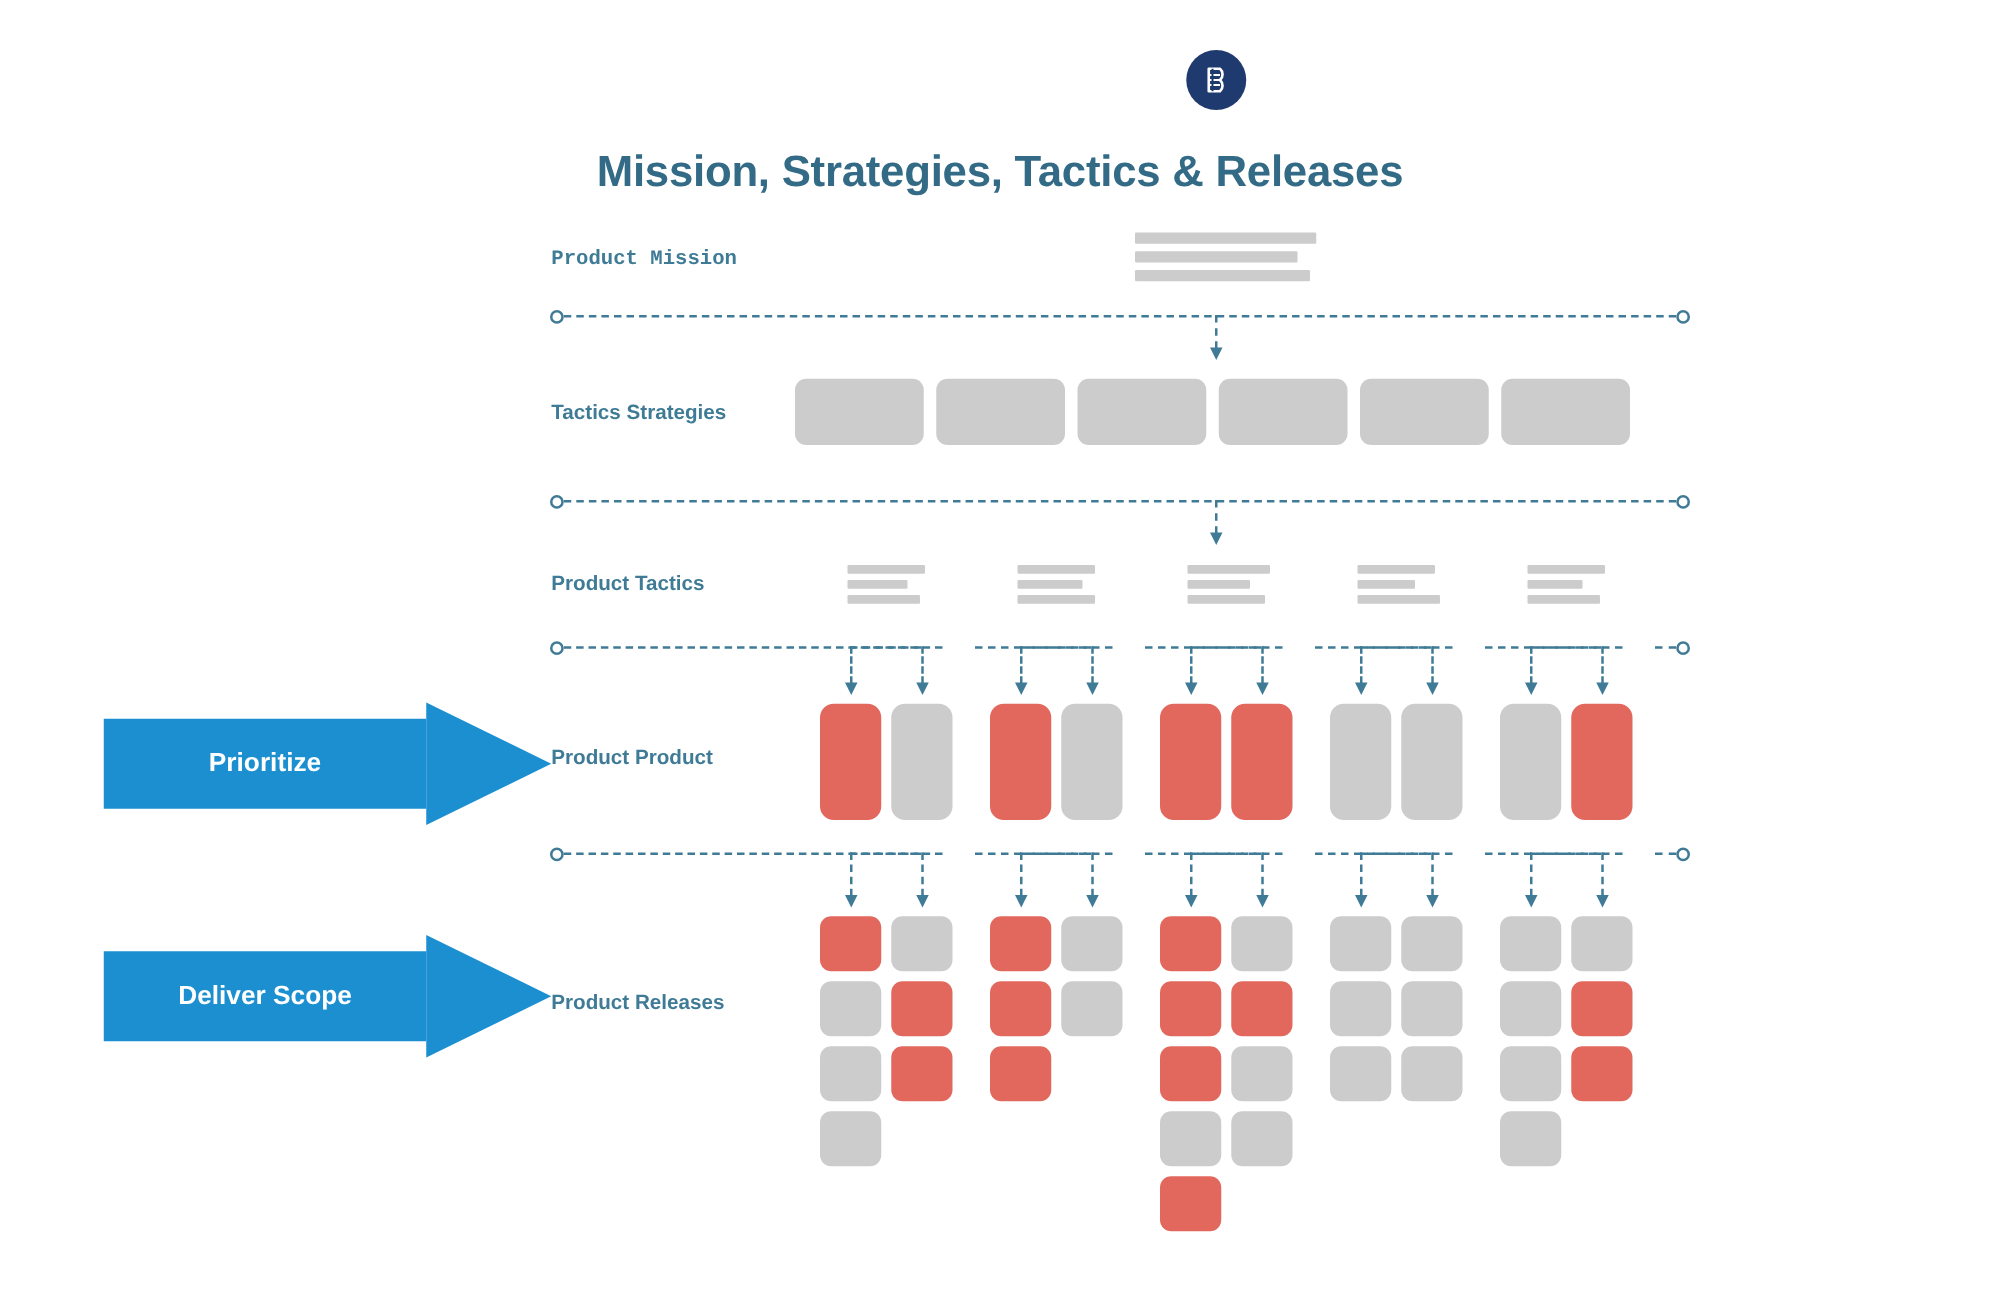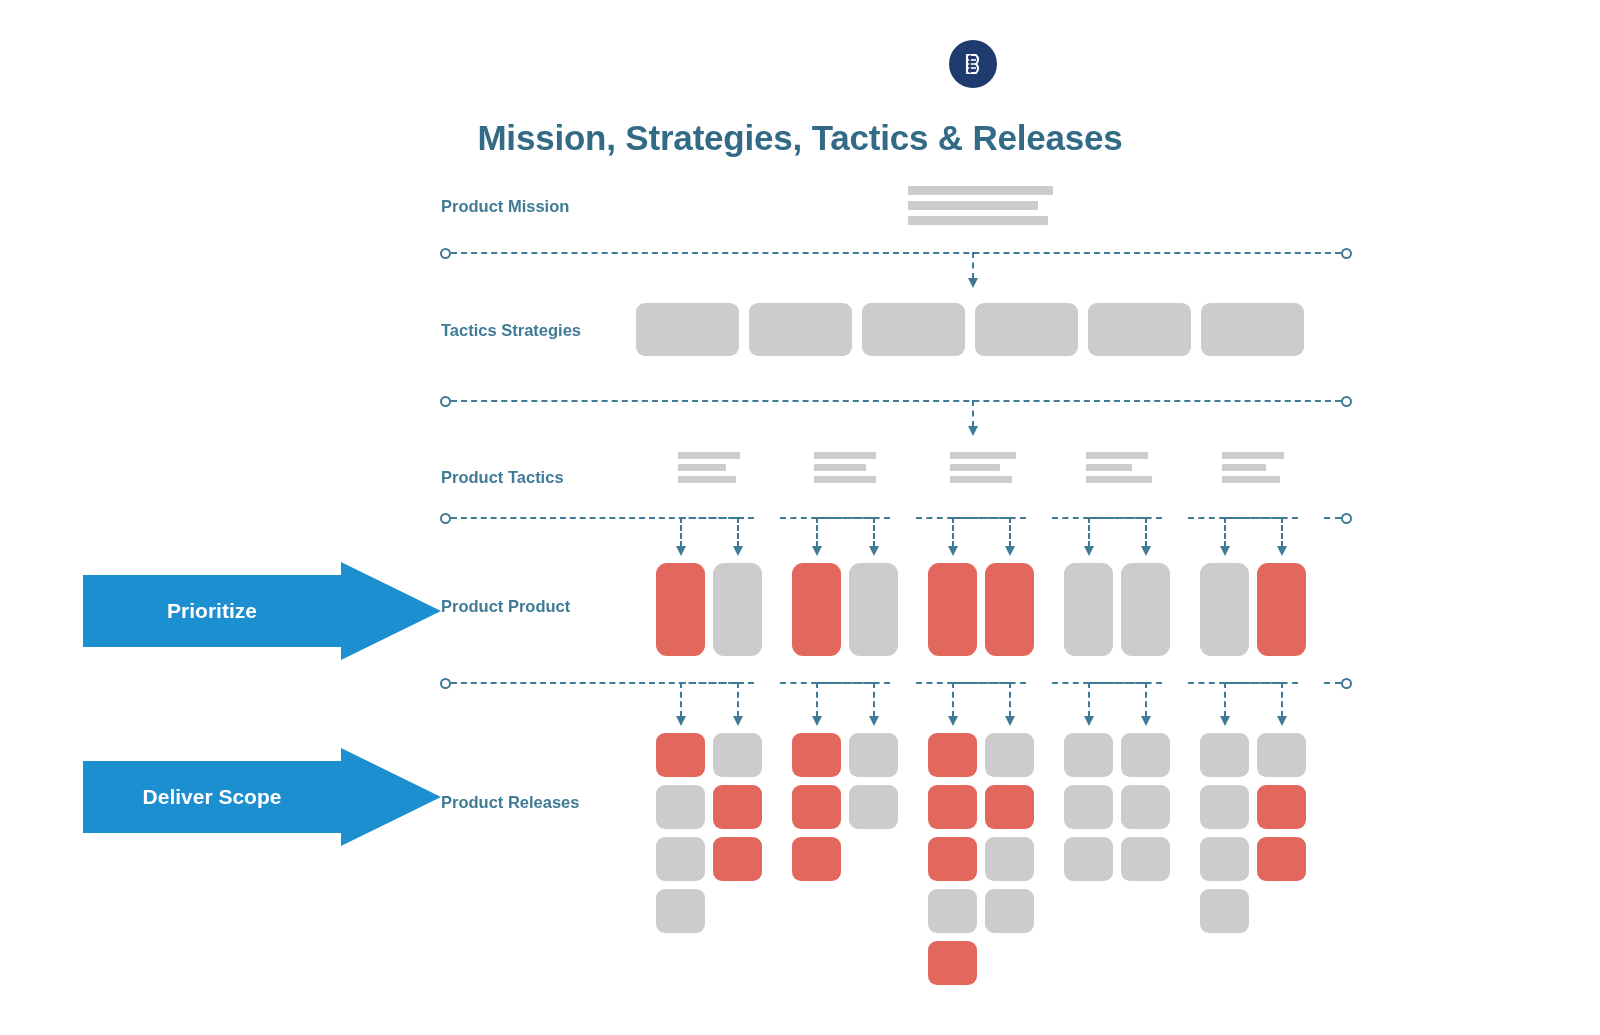--- a/index.html
+++ b/index.html
@@ -48,23 +48,23 @@
 
   
   .row-label {
     position: absolute;
     left: 441px;
     font-size: 16.5px;
     font-weight: bold;
     color: #3f7b96;
     white-space: nowrap;
   }
-  #lbl-mission    { top: 197px; }
+  #lbl-mission    { top: 197px; font-family: Liberation Mono, monospace; }
   #lbl-strategies { top: 321px; }
-  #lbl-tactics    { top: 468px; }
+  #lbl-tactics    { top: 458px; }
   #lbl-pillars    { top: 597px; }
   #lbl-releases   { top: 793px; }
 
   
   .mission-bars {
     position: absolute;
     left: 908px;
     top: 186px;
     display: flex;
     flex-direction: column;

